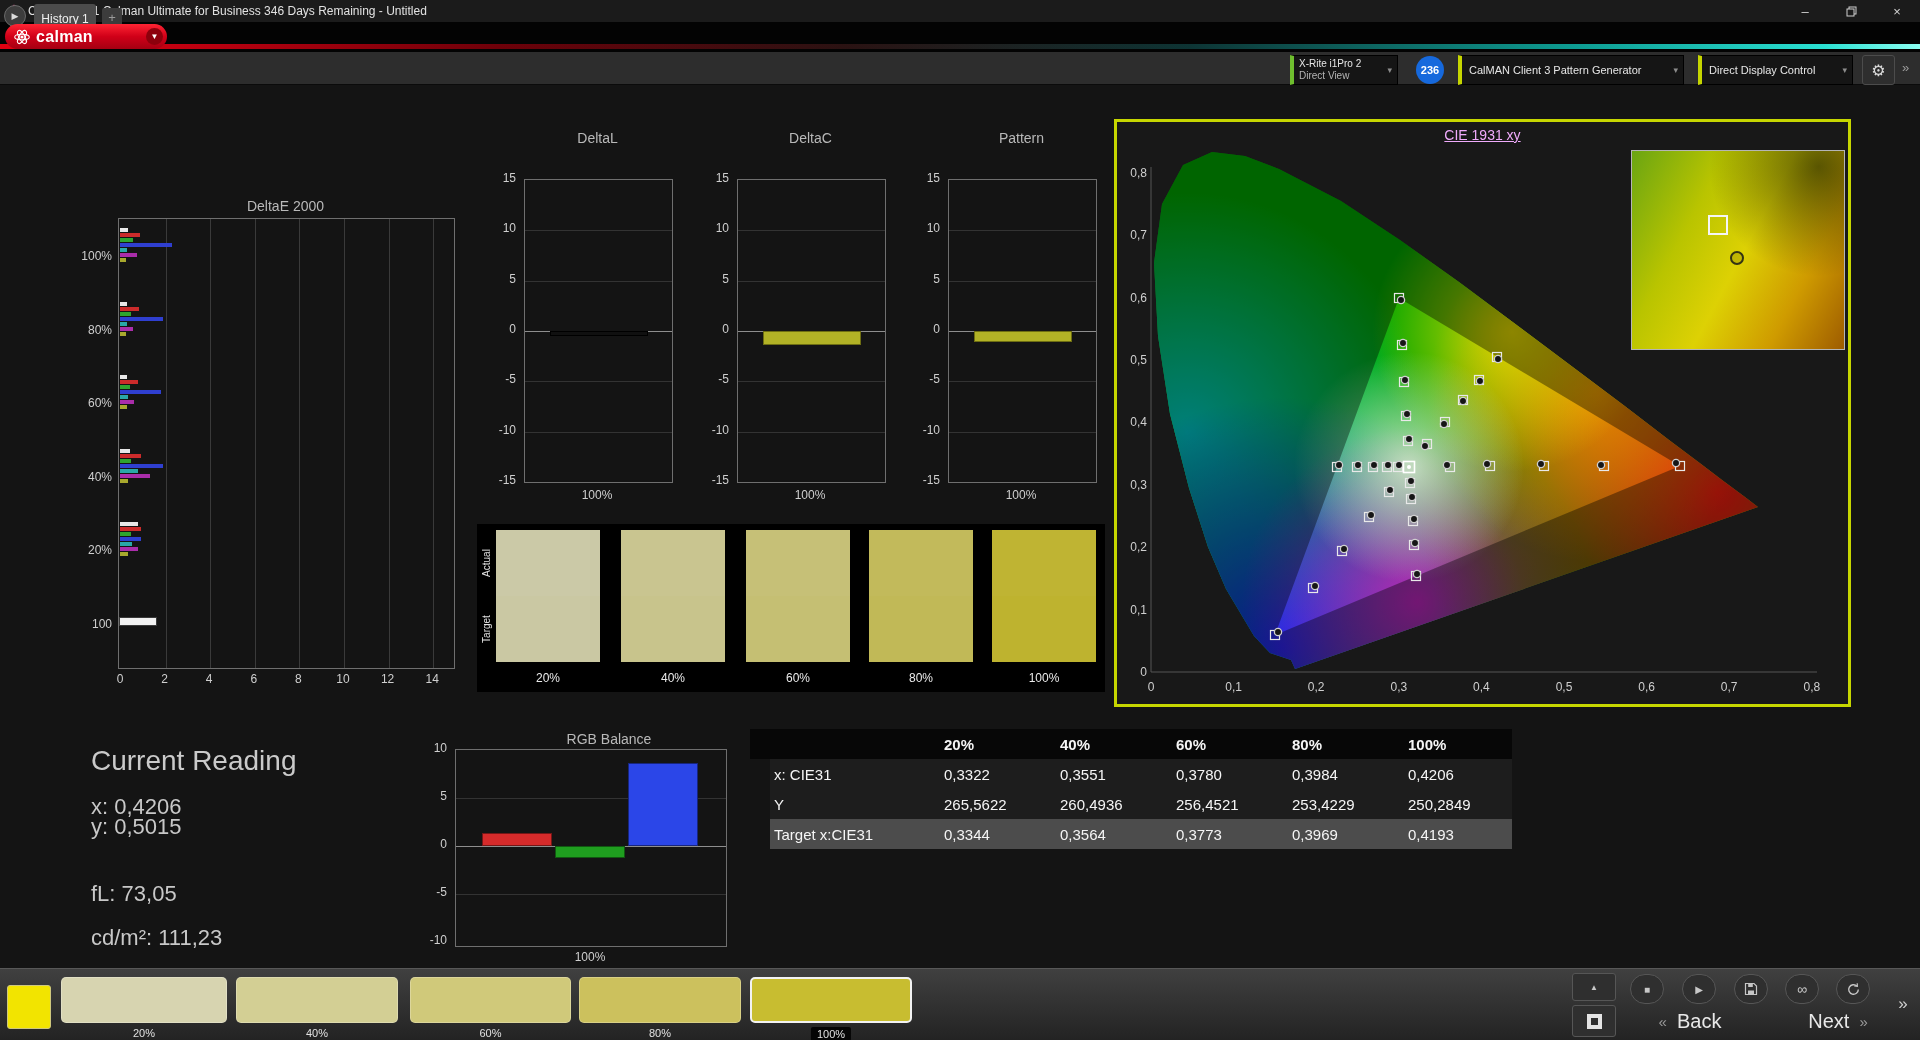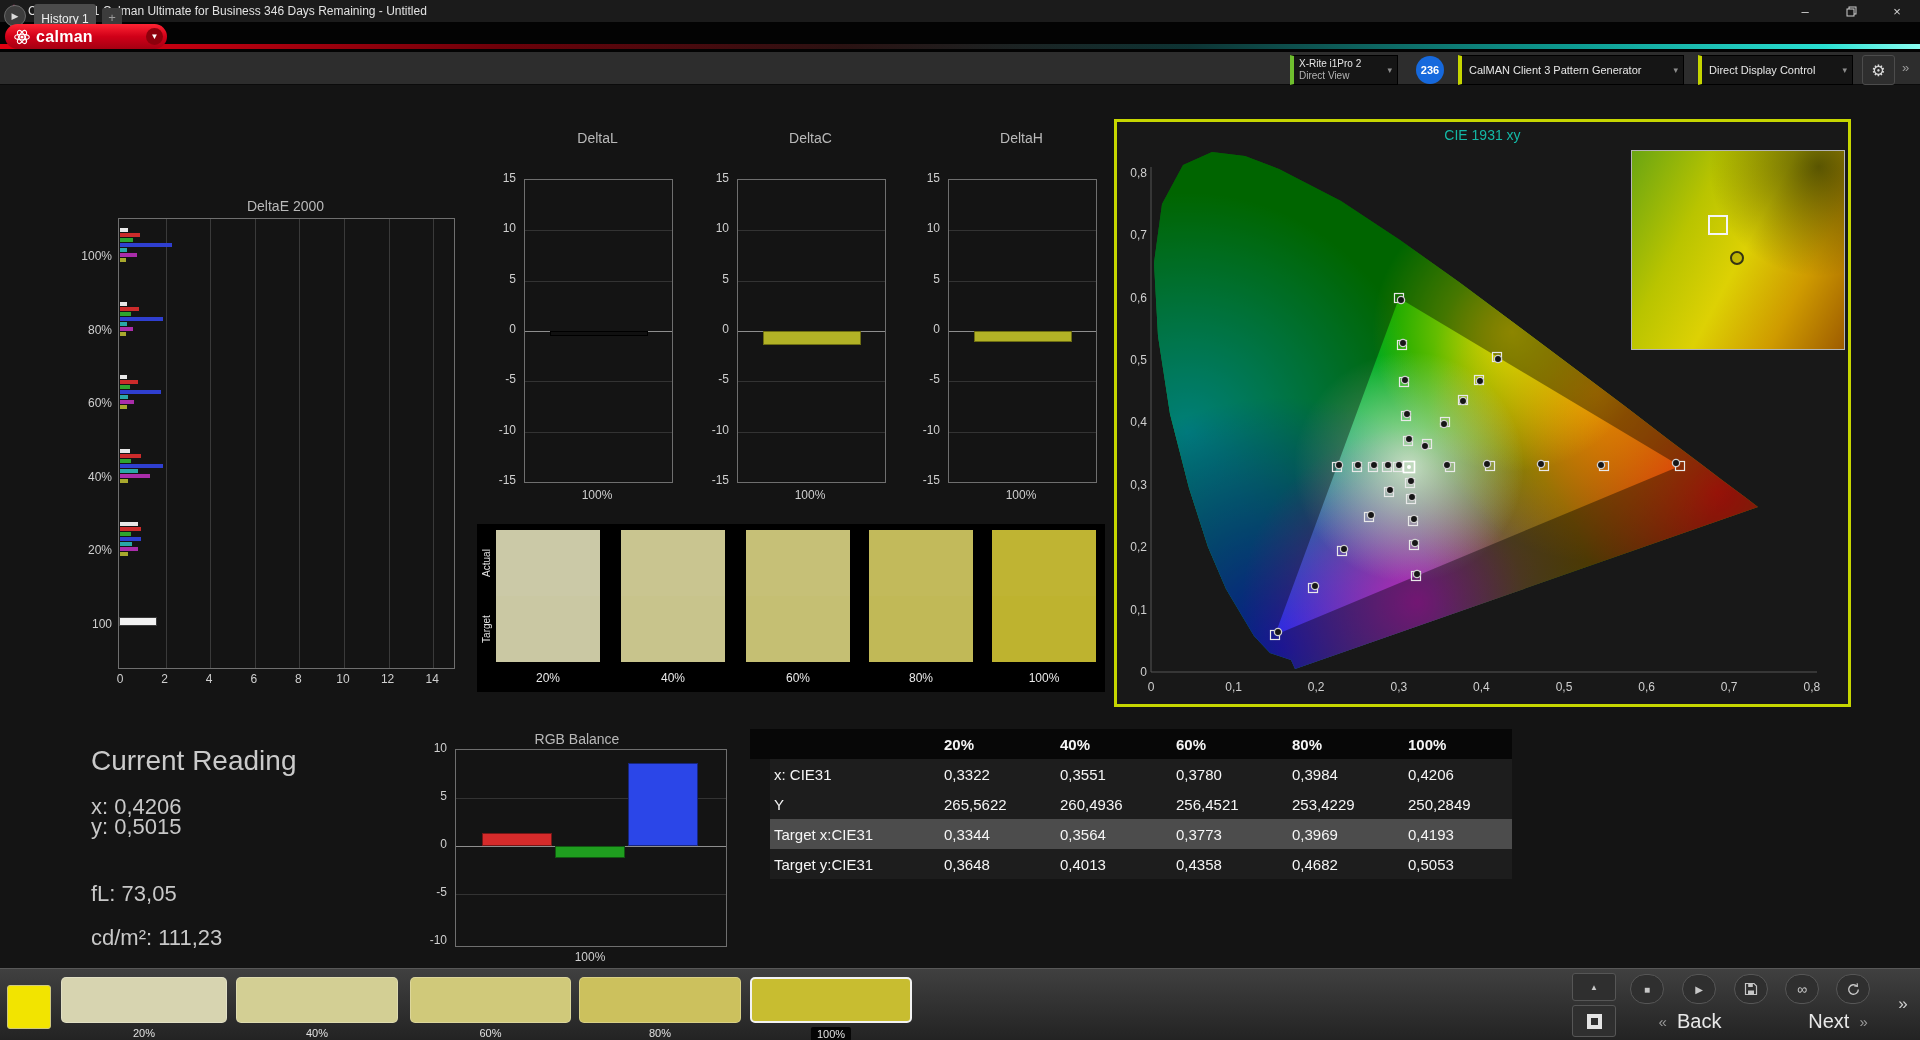--- a/index.html
+++ b/index.html
@@ -51,21 +51,21 @@
   .xcenter{transform:translateX(-50%);}
   .debar{position:absolute;}
   .bar{position:absolute;}
 
   
   #swatch-strip{position:absolute;left:477px;top:524px;width:628px;height:168px;background:#000;}
   .rotlab{position:absolute;width:66px;height:14px;text-align:center;transform:rotate(-90deg);font-size:10px;color:#e2e2e2;}
 
   
   #cie-panel{position:absolute;left:1114px;top:119px;width:737px;height:588px;border:3px solid #c6d600;background:#181818;box-sizing:border-box;}
-  #cie-title{position:absolute;left:0;top:5px;width:100%;text-align:center;color:#14b8a6;font-size:14px;}
+  #cie-title{position:absolute;left:0;top:5px;width:100%;text-align:center;color:#f0abfc;font-size:14px;text-decoration:underline;}
   #cie-svg{position:absolute;left:0;top:0;}
   .cie-lab{position:absolute;color:#cfcfcf;font-size:12px;white-space:nowrap;}
   #cie-inset{position:absolute;left:514px;top:28px;width:214px;height:200px;border:1px solid #b5b5b5;box-sizing:border-box;
     background:radial-gradient(circle at 88% 8%,rgba(22,30,0,.65),rgba(22,30,0,0) 42%),
                linear-gradient(118deg,#6aa512 0%,#b9c400 30%,#ddd104 52%,#cf9b00 76%,#9e5c00 100%);}
   .inset-square{position:absolute;left:76px;top:64px;width:16px;height:16px;border:2px solid #f5f5f5;}
   .inset-circle{position:absolute;left:98px;top:100px;width:10px;height:10px;border:2px solid #343414;border-radius:50%;background:rgba(0,0,0,.12);}
   .tsq{fill:none;stroke:#e9e9e9;stroke-width:1.2;}
   .tsq.bright{stroke:#ffffff;stroke-width:1.6;}
   .mcirc{fill:#161616;stroke:#cfcfcf;stroke-width:1.3;}
@@ -222,21 +222,21 @@
   <div class="plot" id="dplot1" style="left:737px;top:179px;width:147px;height:302px;">
       <div class="hgrid" style="top: 50.33px;"></div>
       <div class="hgrid" style="top: 100.66px;"></div>
       <div class="hgrid zero" style="top: 150.99px;"></div>
       <div class="hgrid" style="top: 201.32px;"></div>
       <div class="hgrid" style="top: 251.65px;"></div>
       <div class="bar" style="left: 25px; width: 96px; top: 151px; height: 12.084px; background: rgb(178, 178, 38); border: 1px solid rgb(110, 110, 18);"></div>
     </div>
   <div class="axlab xcenter" style="left:810px;top:488px;">100%</div>
 
-  <div class="chart-title" style="left:948px;top:130px;width:147px;">DeltaH</div>
+  <div class="chart-title" style="left:948px;top:130px;width:147px;">Pattern</div>
   <div class="plot" id="dplot2" style="left:948px;top:179px;width:147px;height:302px;">
       <div class="hgrid" style="top: 50.33px;"></div>
       <div class="hgrid" style="top: 100.66px;"></div>
       <div class="hgrid zero" style="top: 150.99px;"></div>
       <div class="hgrid" style="top: 201.32px;"></div>
       <div class="hgrid" style="top: 251.65px;"></div>
       <div class="bar" style="left: 25px; width: 96px; top: 151px; height: 9.063px; background: rgb(178, 178, 38); border: 1px solid rgb(110, 110, 18);"></div>
     </div>
   <div class="axlab xcenter" style="left:1021px;top:488px;">100%</div>
 
@@ -396,21 +396,21 @@
       <div class="cie-lab" style="left: 2px; top: 106.2px; width: 28px; text-align: right;">0,7</div>
       <div class="cie-lab" style="left: 2px; top: 43.8px; width: 28px; text-align: right;">0,8</div>
     </div>
 
   <div class="cur-title">Current Reading</div>
   <div class="cur-line" style="top:794px;">x: 0,4206</div>
   <div class="cur-line" style="top:814px;">y: 0,5015</div>
   <div class="cur-line" style="top:881px;">fL: 73,05</div>
   <div class="cur-line" style="top:925px;">cd/m²: 111,23</div>
 
-  <div class="chart-title" style="left:442px;top:731px;width:270px;">RGB Balance</div>
+  <div class="chart-title" style="left:474px;top:731px;width:270px;">RGB Balance</div>
   <div class="plot" id="rgb-plot" style="left:455px;top:749px;width:270px;height:196px;">
       <div class="hgrid" style="top: 48px;"></div>
       <div class="hgrid zero" style="top: 96px;"></div>
       <div class="hgrid" style="top: 144px;"></div>
       <div class="bar" style="left: 26px; width: 70px; height: 13.44px; background: rgb(214, 43, 43); border: 1px solid rgba(0, 0, 0, 0.45); box-sizing: border-box; top: 82.56px;"></div>
       <div class="bar" style="left: 99px; width: 70px; height: 12.48px; background: rgb(31, 158, 31); border: 1px solid rgba(0, 0, 0, 0.45); box-sizing: border-box; top: 96px;"></div>
       <div class="bar" style="left: 172px; width: 70px; height: 82.56px; background: rgb(43, 70, 232); border: 1px solid rgba(0, 0, 0, 0.45); box-sizing: border-box; top: 13.44px;"></div>
     </div>
   <div class="axlab xcenter" style="left:590px;top:950px;">100%</div>
 
@@ -440,28 +440,20 @@
         <div class="tcell">253,4229</div>
         <div class="tcell">250,2849</div>
       </div>
       <div class="trow even">
         <div class="tcell">Target x:CIE31</div>
         <div class="tcell">0,3344</div>
         <div class="tcell">0,3564</div>
         <div class="tcell">0,3773</div>
         <div class="tcell">0,3969</div>
         <div class="tcell">0,4193</div>
-      </div>
-      <div class="trow odd">
-        <div class="tcell">Target y:CIE31</div>
-        <div class="tcell">0,3648</div>
-        <div class="tcell">0,4013</div>
-        <div class="tcell">0,4358</div>
-        <div class="tcell">0,4682</div>
-        <div class="tcell">0,5053</div>
       </div>
     </div>
 
   <div class="bottombar">
     <div class="cur-patch" style="background: rgb(242, 228, 0);"></div>
 
     <div class="rbtn" style="left:1572px;top:4px;width:44px;height:28px;font-size:8px;">
         <span>▲</span>
       </div>
     <div class="rbtn" style="left:1572px;top:36px;width:44px;height:32px;">

